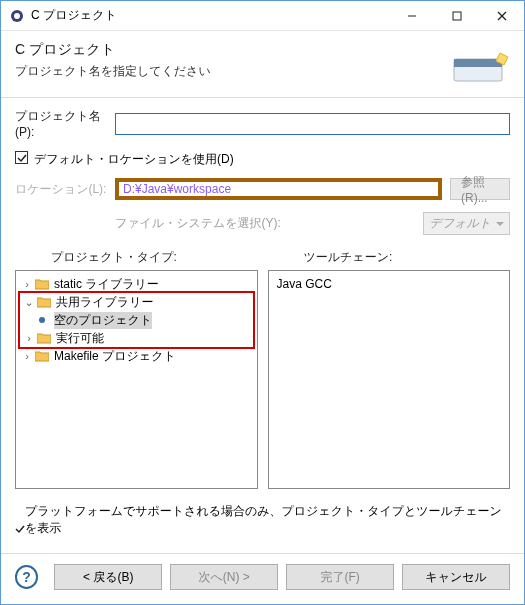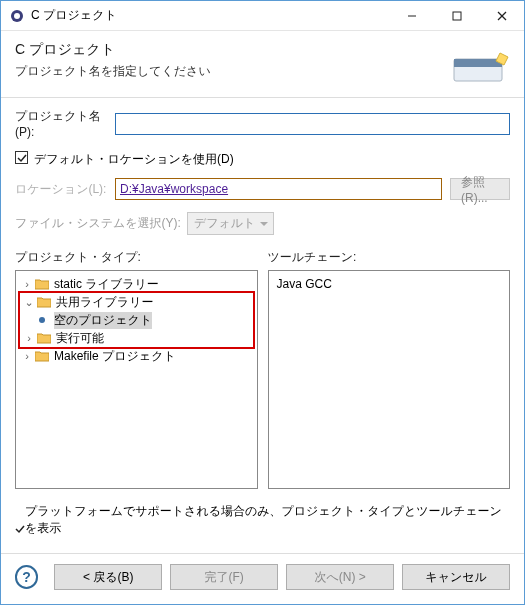--- a/index.html
+++ b/index.html
@@ -16,32 +16,32 @@
   .header h1 { font-size: 14px; font-weight: normal; margin: 0 0 4px 0; color:#1a1a1a;}
   .header .sub { color: #333; }
   .header .banner { width:64px; height:48px; margin-left:8px; }
   
   .body { flex: 1; padding: 10px 14px 0 14px; display: flex; flex-direction: column; overflow:hidden;}
   .row { display: flex; align-items: center; margin-bottom: 12px; }
   .row label.l { width: 100px; color:#222;}
   .row label.l.dis { color:#b0b0b0; }
   input.text { flex: 1; height: 22px; border: 1px solid #888; padding: 0 4px; background:#fff;}
   input.text.blue { border: 1px solid #2a6fb5; }
-  input.text:disabled { background: #fff; border:1px solid #a16207; color:#4c1d95;text-decoration:underline;}
+  input.text:disabled { background: #fff; border:4px solid #a16207; color:#8b5cf6;}
   .chk { display:flex; align-items:flex-start; margin-bottom:10px;}
   .chk .box { width:13px; height:13px; border:1px solid #333; margin-right:6px; display:flex; align-items:center; justify-content:center; background:#fff;}
   .chk .box svg{display:block;}
   .btn { height: 22px; border:1px solid #c8c8c8; background:#e9e9e9; color:#888; padding:0 10px; display:inline-flex; align-items:center;}
-  .combo.dis { border:1px solid #c8c8c8; color:#9d9d9d; padding:2px 18px 2px 6px; position:relative; display:inline-block; background:#efefef;}
+  .combo.dis { border:1px solid #c8c8c8; color:#9d9d9d; padding:2px 18px 2px 6px; position:relative; display:inline-block; background:#efefef;font-style:italic;}
   .combo.dis::after{content:""; position:absolute; right:5px; top:50%; margin-top:-2px; border:4px solid transparent; border-top-color:#aaa;}
   .lbl-dis{color:#9d9d9d;}
 
   .cols { display:flex; gap:10px; flex:1; overflow:hidden; margin-bottom:8px;}
   .col { flex:1; display:flex; flex-direction:column; min-width:0;}
-  .col .cap { margin-bottom:4px; color:#222;}
+  .col .cap { margin-bottom:4px; color:#222;margin-left:36px;}
   .listbox { flex:1; border:1px solid #888; background:#fff; overflow:auto; padding:4px 2px;}
   .tree-item{display:flex; align-items:center; height:18px; white-space:nowrap;}
   .tree-item .exp{width:14px; text-align:center; color:#666; font-size:11px;}
   .tree-item .ico{margin-right:4px; display:inline-flex; width:16px; justify-content:center;}
   .tree-item.lv1{padding-left:2px;}
   .tree-item.lv2{}
   .tree-item.sel span.txt{background:#d6d6d6;}
   .hi-box{ border:2px solid #d40000; padding:0; margin:-2px 0;}
   .listitem{padding:2px 6px;}
 
@@ -117,21 +117,21 @@
       <span>デフォルト・ロケーションを使用(D)</span>
     </div>
 
     <div class="row">
       <label class="l dis">ロケーション(L):</label>
       <input class="text" type="text" disabled="" value="D:¥Java¥workspace" style="">
       <span style="width:8px"></span>
       <span class="btn" style="width:60px;justify-content:center;">参照(R)...</span>
     </div>
 
-    <div class="row" style="margin-bottom:14px;">
+    <div class="row" style="margin-left:100px; margin-bottom:14px;justify-content:space-between;">
       <span class="lbl-dis" style="margin-right:6px;">ファイル・システムを選択(Y):</span>
       <span class="combo dis">デフォルト</span>
     </div>
 
     <div class="cols">
       <div class="col">
         <div class="cap">プロジェクト・タイプ:</div>
         <div class="listbox" id="tree">
             <div class="tree-item lv1">
               <span class="exp">›</span>
@@ -199,18 +199,18 @@
       <span>プラットフォームでサポートされる場合のみ、プロジェクト・タイプとツールチェーンを表示</span>
     </div>
 
     <div class="sep"></div>
   </div>
 
   <div class="footer">
     <div class="help">?</div>
     <div class="spacer"></div>
     <div class="fbtn enabled">&lt; 戻る(B)</div>
+    <div class="fbtn">次へ(N) &gt;</div>
     <div class="fbtn">完了(F)</div>
-    <div class="fbtn">次へ(N) &gt;</div>
     <div class="fbtn enabled">キャンセル</div>
   </div>
 
 </div>
 
 </body></html>

